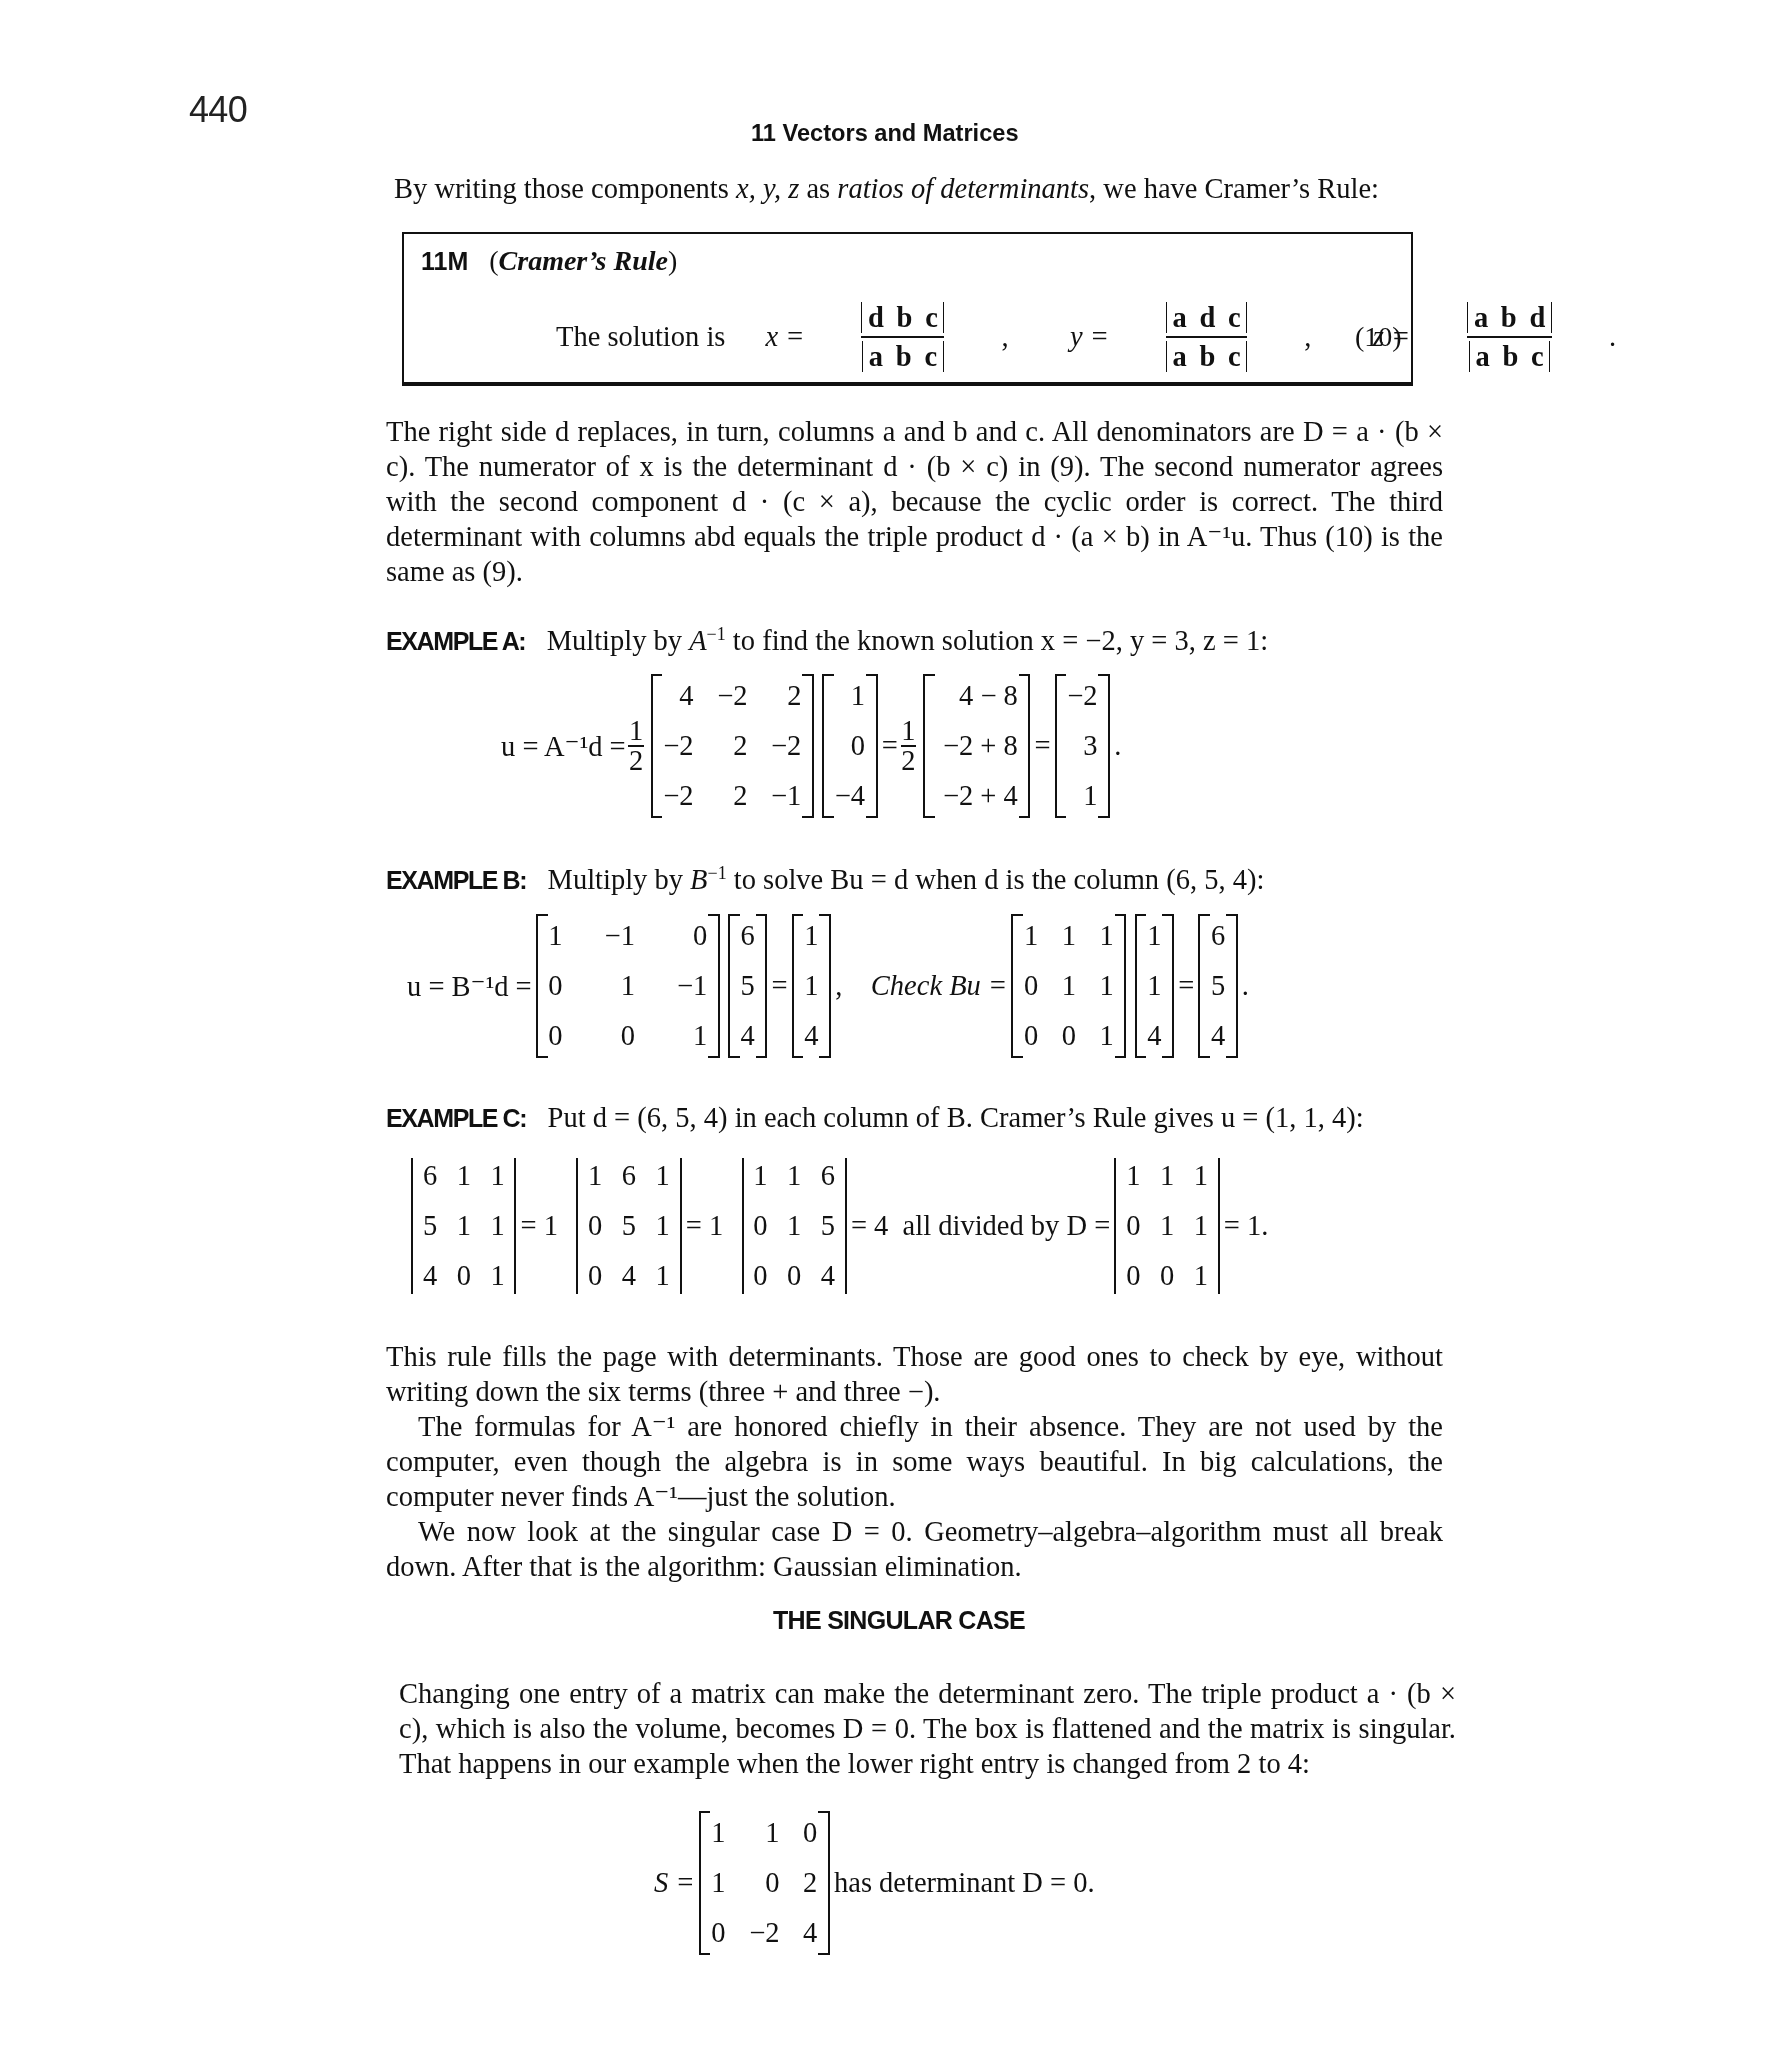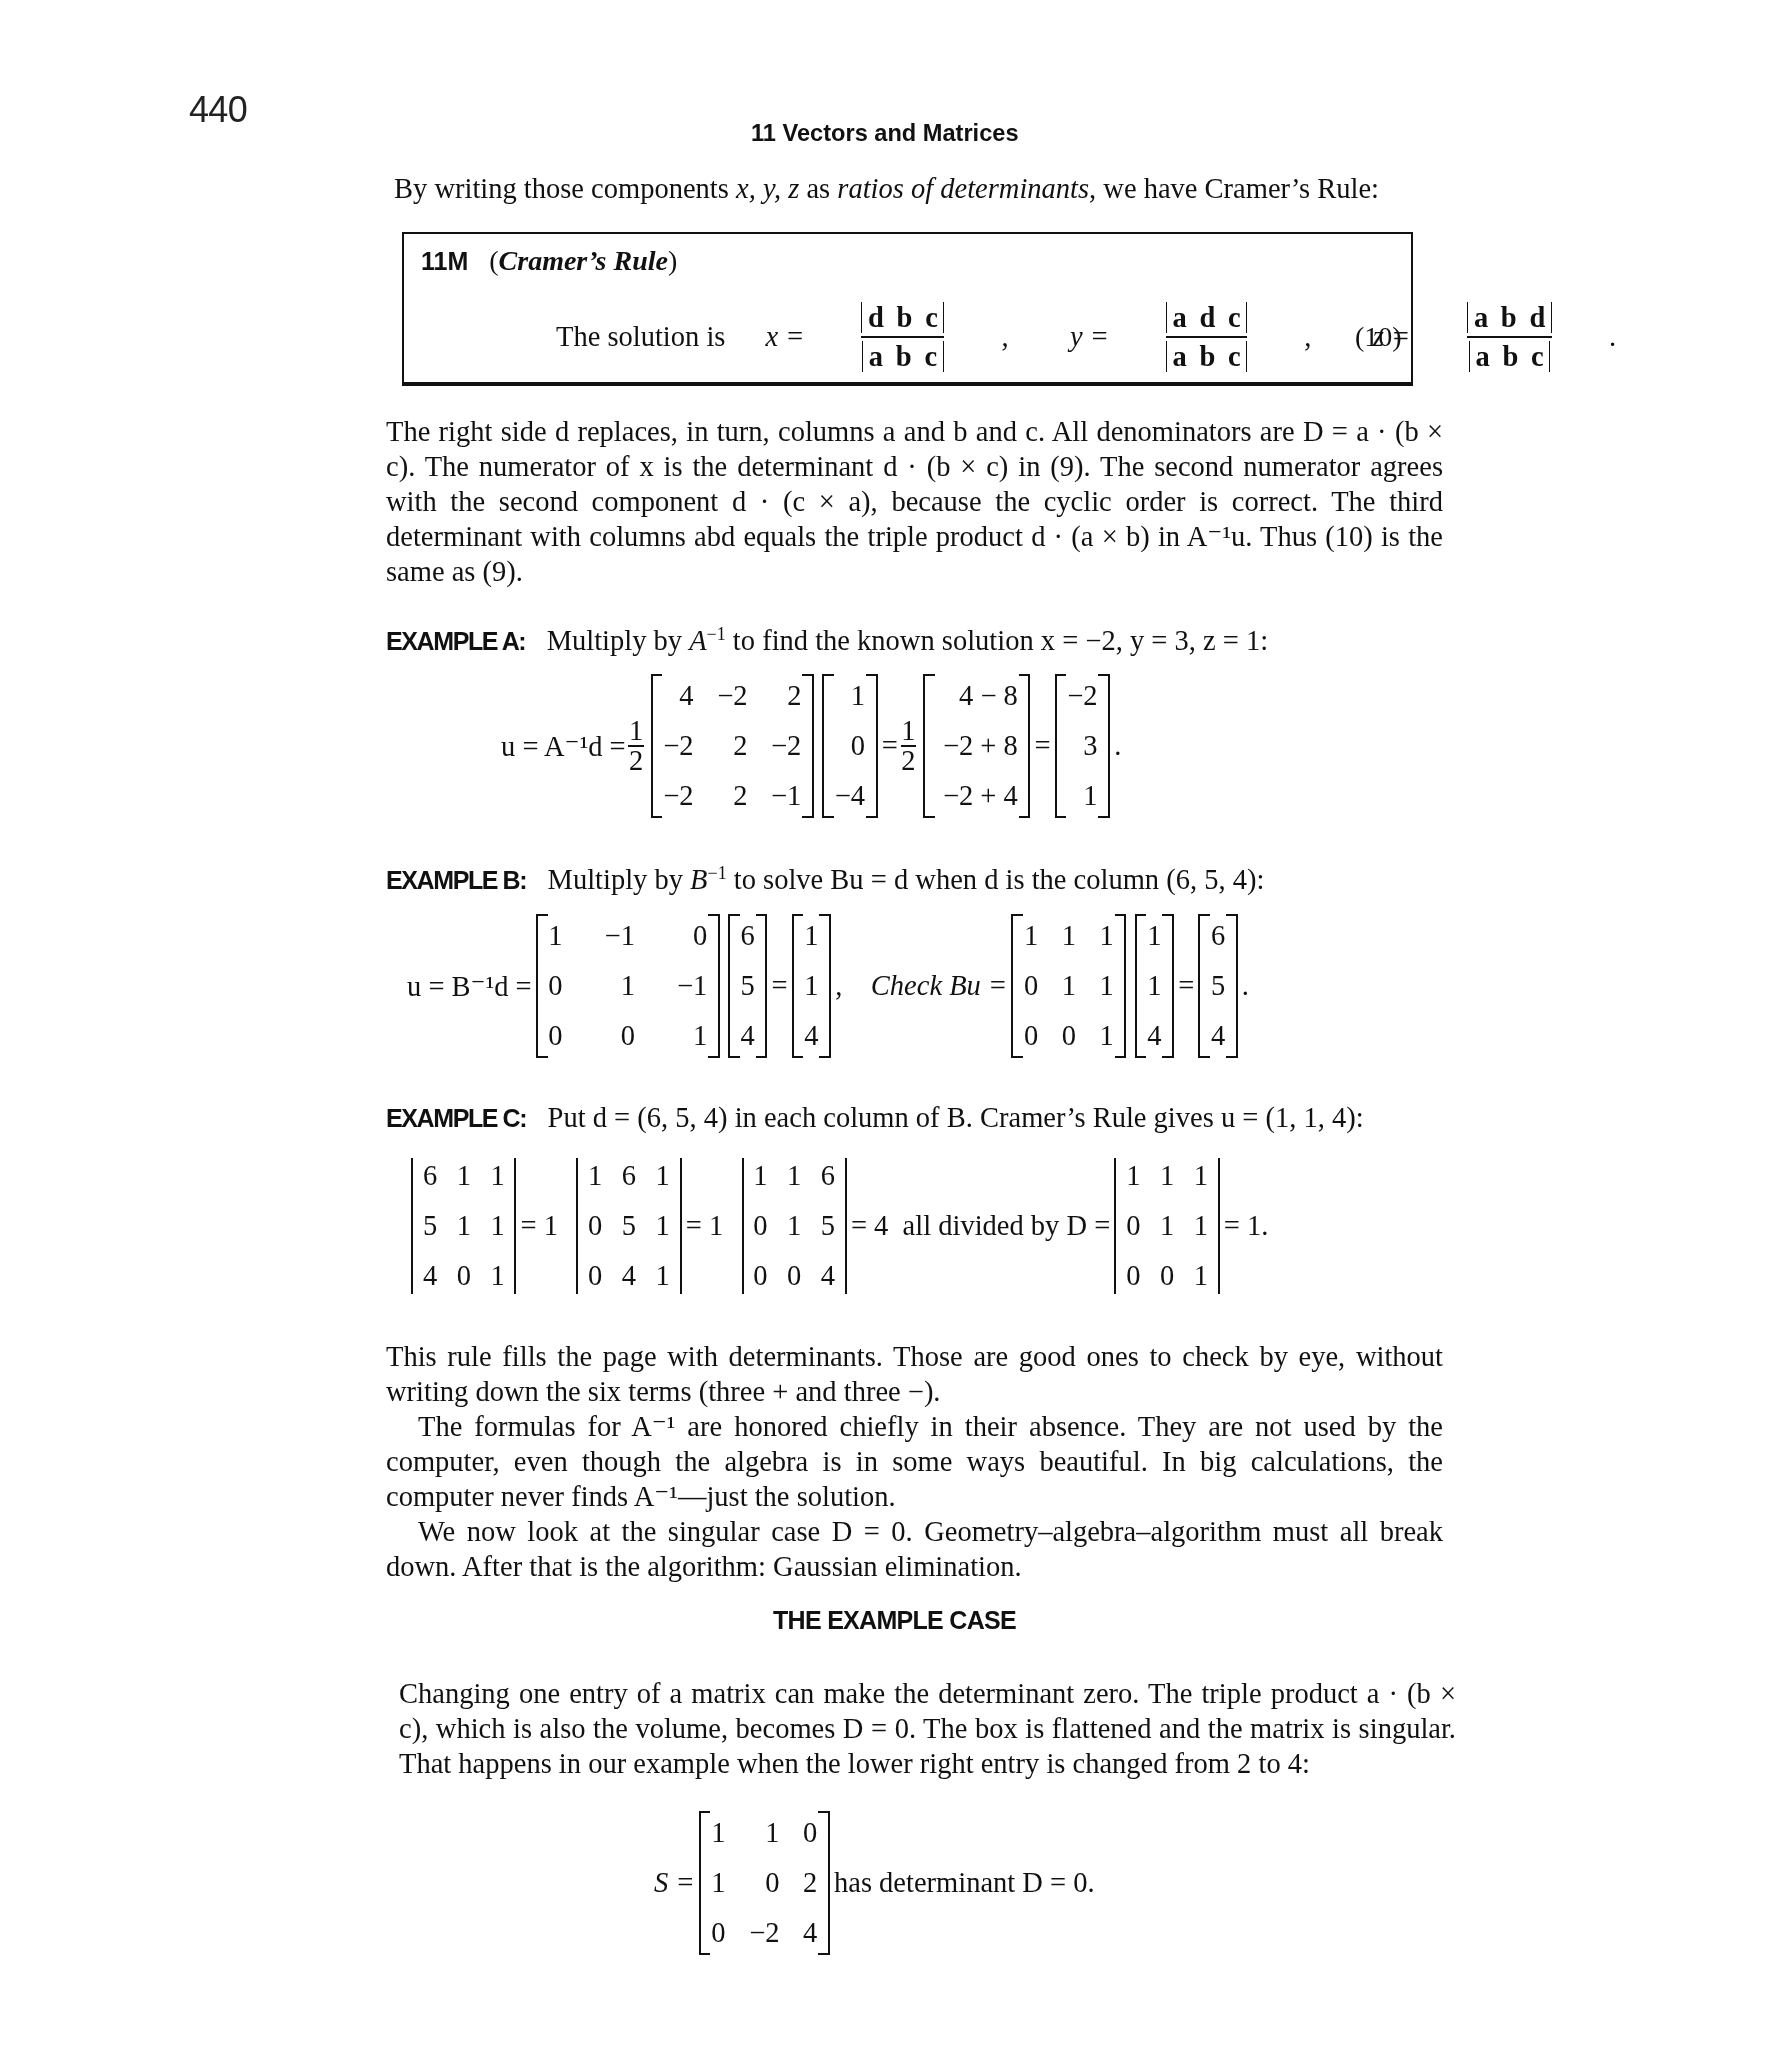--- a/index.html
+++ b/index.html
@@ -242,21 +242,21 @@
     </span>
   <span>= 1.</span>
 </div>
 
 <div class="abs body-text para2">
   <div>This rule fills the page with determinants. Those are good ones to check by eye, without writing down the six terms (three + and three −).</div>
   <div class="indent">The formulas for A⁻¹ are honored chiefly in their absence. They are not used by the computer, even though the algebra is in some ways beautiful. In big calculations, the computer never finds A⁻¹—just the solution.</div>
   <div class="indent">We now look at the singular case D = 0. Geometry–algebra–algorithm must all break down. After that is the algorithm: Gaussian elimination.</div>
 </div>
 
-<div class="abs section-head">THE EXAMPLE CASE</div>
+<div class="abs section-head">THE SINGULAR CASE</div>
 <div class="abs body-text para3">Changing one entry of a matrix can make the determinant zero. The triple product a · (b × c), which is also the volume, becomes D = 0. The box is flattened and the matrix is singular. That happens in our example when the lower right entry is changed from 2 to 4:</div>
 
 <div class="abs math-row rowS">
   <span class="it">S =</span>
   <span class="bmat" style="grid-template-columns: repeat(3, auto);">
       <span class="cell">1</span>
       <span class="cell">1</span>
       <span class="cell">0</span>
       <span class="cell">1</span>
       <span class="cell">0</span>

